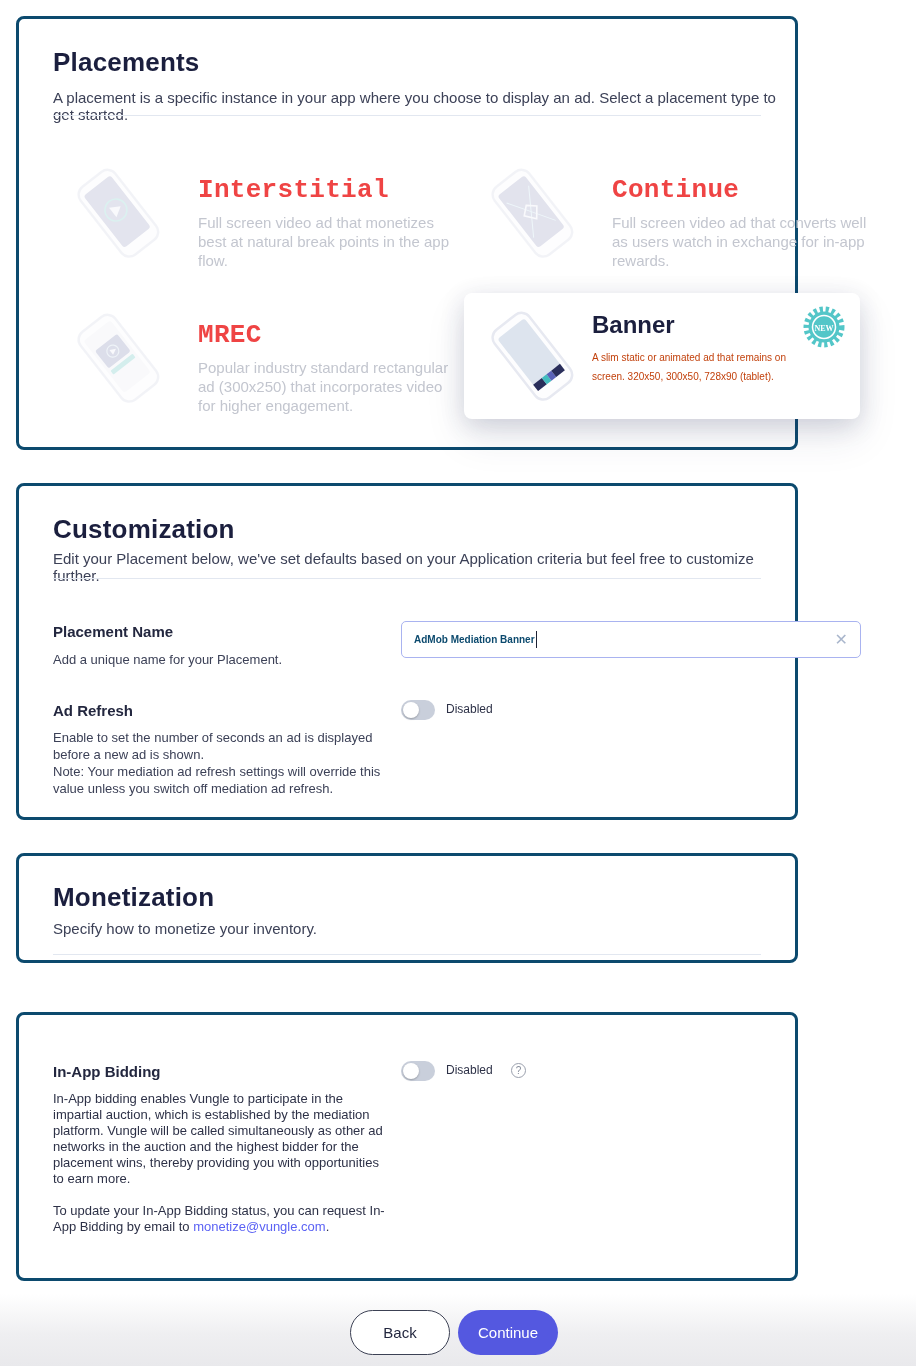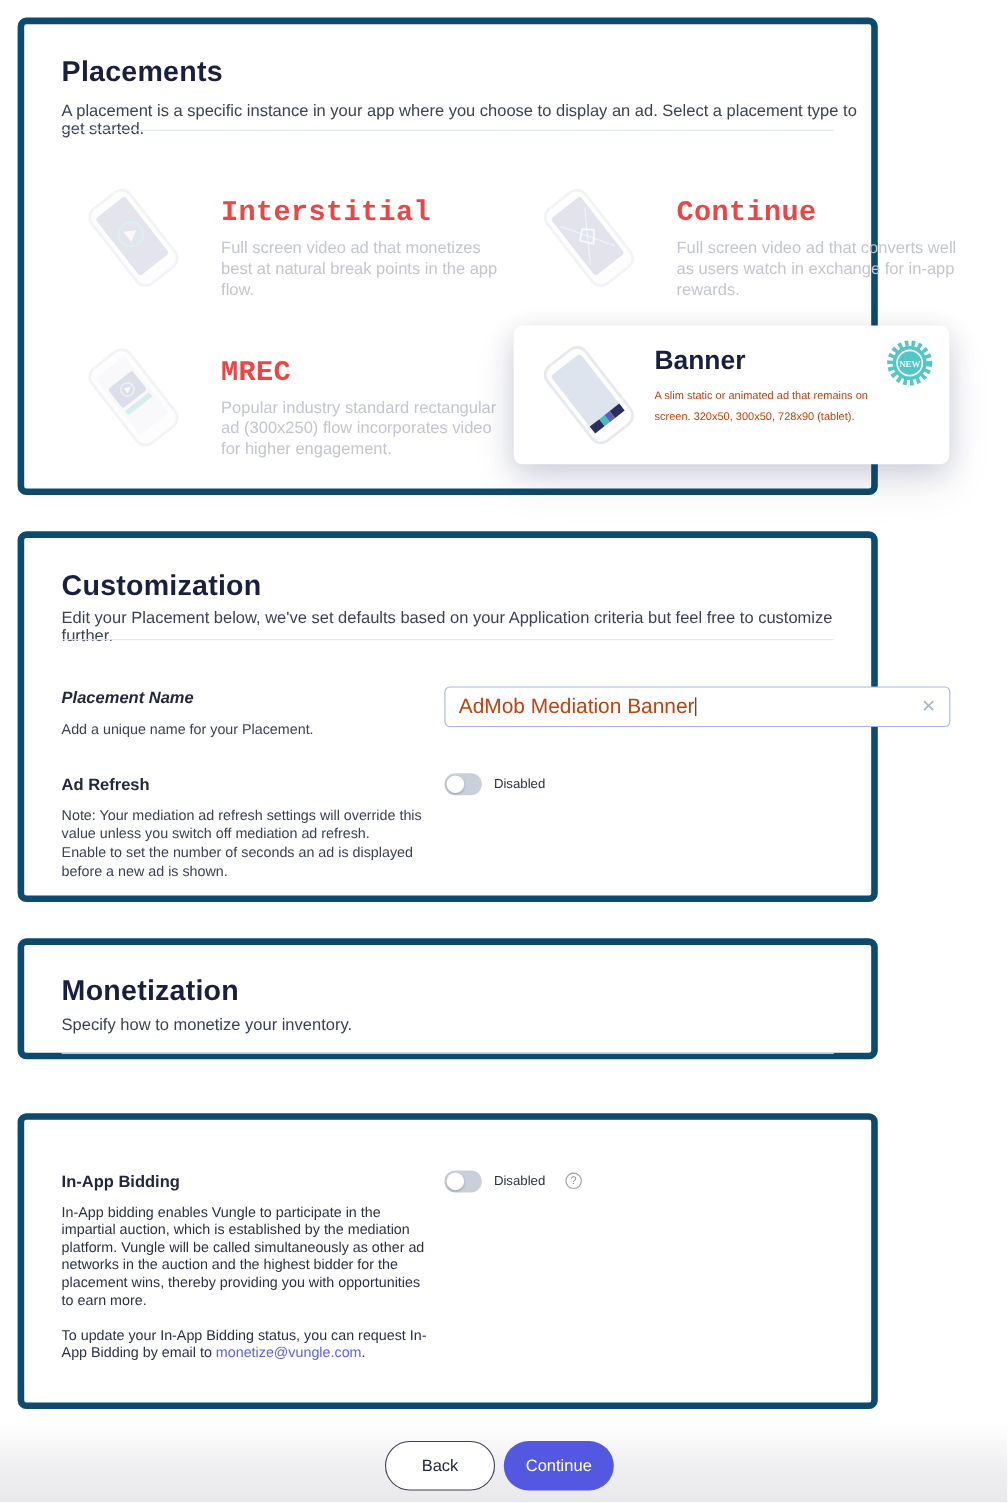--- a/index.html
+++ b/index.html
@@ -1,21 +1,21 @@
 <!DOCTYPE html>
 <html><head>
 <meta charset="utf-8">
 <style>
   * { margin:0; padding:0; box-sizing:border-box; }
   html,body { background:#fff; }
   body { font-family:"Liberation Sans", sans-serif; }
   #page { position:relative; width:916px; height:1366px; background:#fff; overflow:hidden; margin:0 auto; }
 
   .card { position:absolute; left:16px; width:782px; background:#fff;
-          border:6px solid #0c4a6e; border-radius:8px; }
+          border:3px solid #0c4a6e; border-radius:8px; }
 
   .card-title { position:absolute; left:34px; font-size:26px; font-weight:bold;
                 color:#1b1f3e; letter-spacing:0.2px; }
   .card-sub   { position:absolute; left:34px; font-size:15px; color:#3c4157; }
   .divider    { position:absolute; left:34px; right:34px; height:1px; background:#e2e7f0; }
 
   
   .ptype { position:absolute; width:400px; height:125px; cursor:pointer; }
   .ptype-icon { position:absolute; left:6px; top:4px; opacity:0.5; }
   .ptype-title { position:absolute; left:145px; top:20px; font-size:26px; font-weight:bold;
@@ -33,21 +33,21 @@
                   line-height:19px; color:#c2410c; }
   .new-badge { position:absolute; right:14px; top:12px; width:44px; height:44px; }
 
   
   .field-label { position:absolute; left:34px; font-size:15px; font-weight:bold; color:#23273f; }
   .field-help  { position:absolute; left:34px; font-size:13px; line-height:17px; color:#3c4157; }
 
   .text-input { position:absolute; left:382px; width:460px; height:37px; background:#fff;
                 border:1px solid #a9b3f0; border-radius:5px; display:flex; align-items:center;
                 padding:0 12px; }
-  .text-input .val { font-size:19px; color:#c2410c; white-space:nowrap; }
+  .text-input .val { font-size:10px; color:#0c4a6e; white-space:nowrap;font-weight:bold; }
   .caret { display:inline-block; width:1px; height:17px; background:#1d2133; margin-left:1px;
            vertical-align:middle; }
   .clear-x { margin-left:auto; color:#a9b6cc; font-size:16px; line-height:16px; cursor:pointer; }
 
   .toggle { position:absolute; left:382px; width:34px; height:20px; border-radius:10px;
             background:#c9cfdb; cursor:pointer; }
   .toggle .knob { position:absolute; left:2px; top:2px; width:16px; height:16px;
                   border-radius:50%; background:#fff; box-shadow:0 1px 2px rgba(0,0,0,0.25); }
   .toggle-status { position:absolute; left:427px; font-size:12px; color:#2d3147; }
 
@@ -120,21 +120,21 @@
             <rect x="38" y="11" width="44" height="86" rx="10" fill="#fdfdfe" stroke="#e7e9f1" stroke-width="2.5"></rect>
             <rect x="43" y="19" width="34" height="66" rx="3" fill="#f4f5f9"></rect>
             <rect x="46" y="34" width="28" height="22" rx="2" fill="#babed6"></rect>
             <circle cx="60" cy="45" r="6" fill="none" stroke="#dfe9f2" stroke-width="1.2"></circle>
             <polygon points="58,42 64,45 58,48" fill="#f4f5fa"></polygon>
             <rect x="46" y="59" width="28" height="5" rx="1" fill="#abdedd"></rect>
           </g>
         </svg>
       </span>
       <div class="ptype-title">MREC</div>
-      <div class="ptype-desc">Popular industry standard rectangular ad (300x250) flow incorporates video for higher engagement.</div>
+      <div class="ptype-desc">Popular industry standard rectangular ad (300x250) that incorporates video for higher engagement.</div>
     </div>
 
     <div class="banner-card">
       <span class="b-icon">
         <svg width="110" height="100" viewBox="0 0 110 100">
           <g transform="rotate(-38 55 50)">
             <rect x="33" y="6" width="44" height="86" rx="10" fill="#fdfdfe" stroke="#e7e9f1" stroke-width="2.5"></rect>
             <rect x="38" y="14" width="34" height="66" rx="3" fill="#dde4ee"></rect>
             <rect x="38" y="72" width="11" height="8" fill="#2a2e5b"></rect>
             <rect x="49" y="72" width="6" height="8" fill="#43bdbf"></rect>
@@ -154,38 +154,38 @@
         </svg>
       </span>
     </div>
   </div>
 
   <div class="card" style="top:483px; height:337px;">
     <div class="card-title" style="top:28px;">Customization</div>
     <div class="card-sub" style="top:64px;">Edit your Placement below, we've set defaults based on your Application criteria but feel free to customize further.</div>
     <div class="divider" style="top:92px;"></div>
 
-    <div class="field-label" style="top:137px;font-style:italic;">Placement Name</div>
+    <div class="field-label" style="top:137px;">Placement Name</div>
     <div class="field-help" style="top:165px;">Add a unique name for your Placement.</div>
 
     <div class="text-input" style="top:135px;">
       <span class="val">AdMob Mediation Banner</span>
         <span class="caret"></span>
       <span class="clear-x">✕</span>
     </div>
 
     <div class="field-label" style="top:216px;">Ad Refresh</div>
     <div class="toggle" style="top:214px;">
       <span class="knob"></span>
     </div>
     <div class="toggle-status" style="top:216px;">Disabled</div>
 
     <div class="field-help" style="top:243px; width:330px;">
+      <div>Enable to set the number of seconds an ad is displayed before a new ad is shown.</div>
       <div>Note: Your mediation ad refresh settings will override this value unless you switch off mediation ad refresh.</div>
-      <div>Enable to set the number of seconds an ad is displayed before a new ad is shown.</div>
     </div>
   </div>
 
   <div class="card" style="top:853px; height:110px;">
     <div class="card-title" style="top:26px;">Monetization</div>
     <div class="card-sub" style="top:64px;">Specify how to monetize your inventory.</div>
     <div class="divider" style="top:98px;"></div>
   </div>
 
   <div class="card" style="top:1012px; height:269px;">

